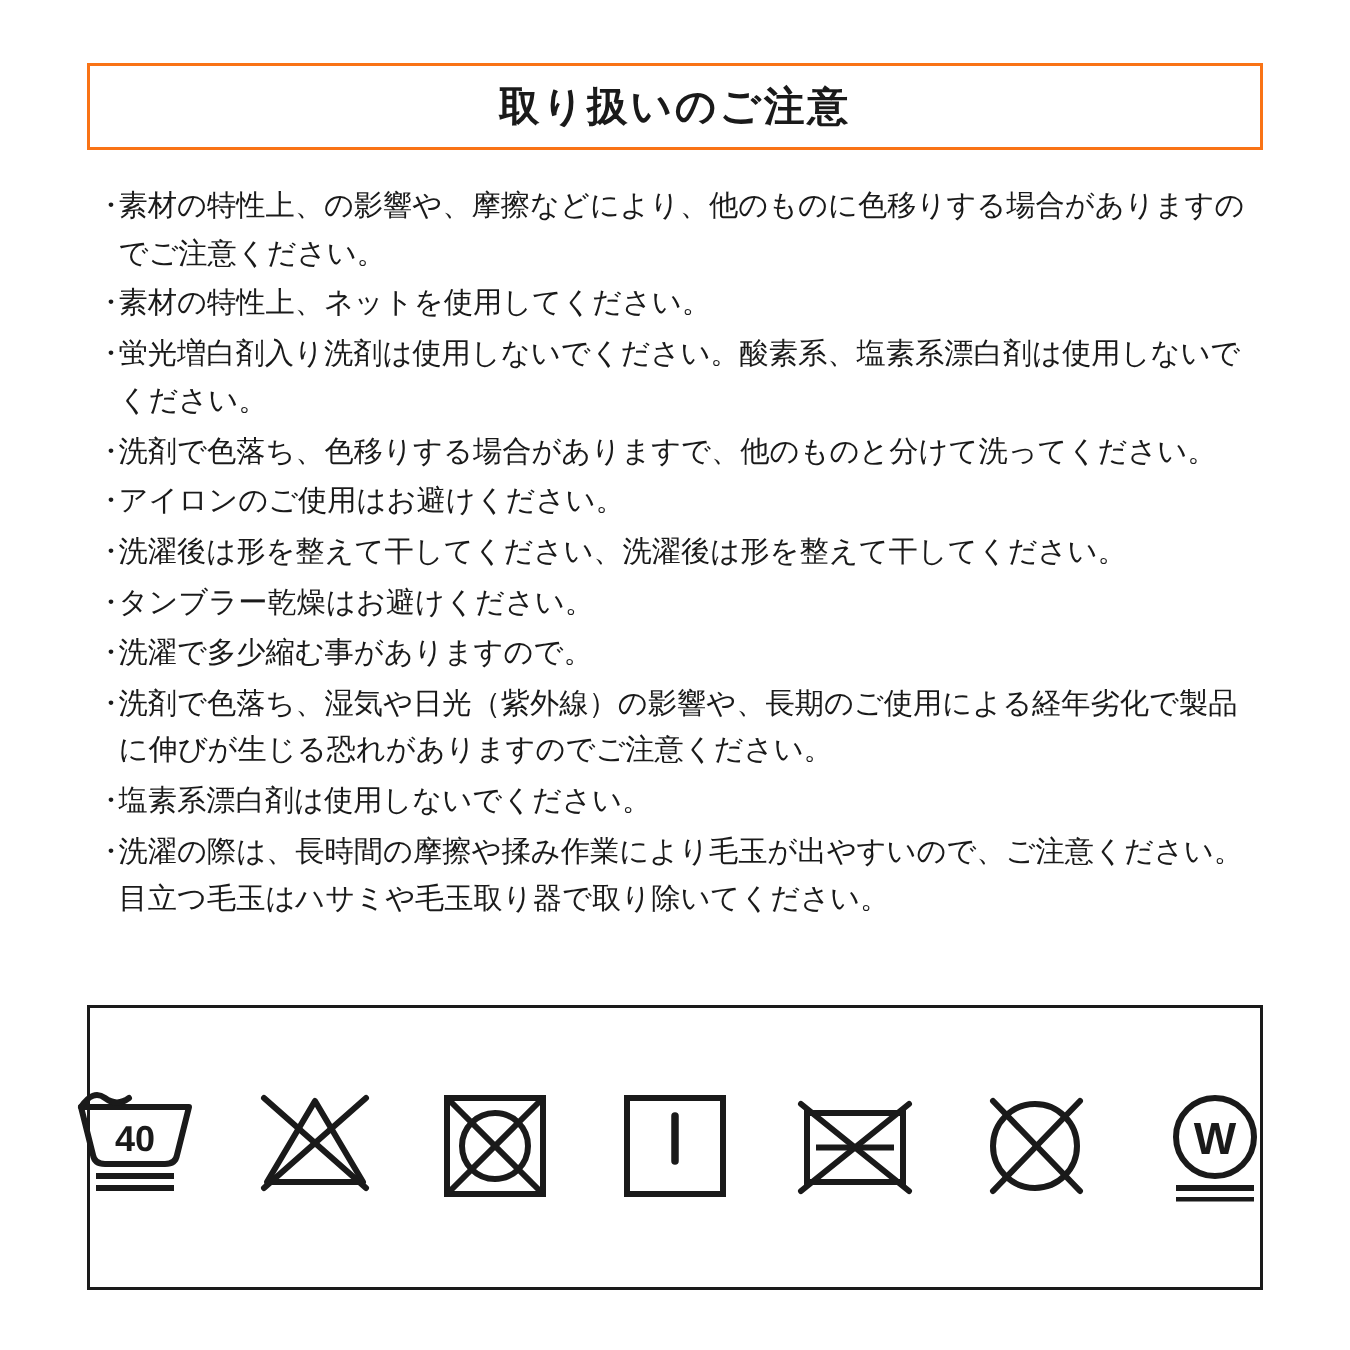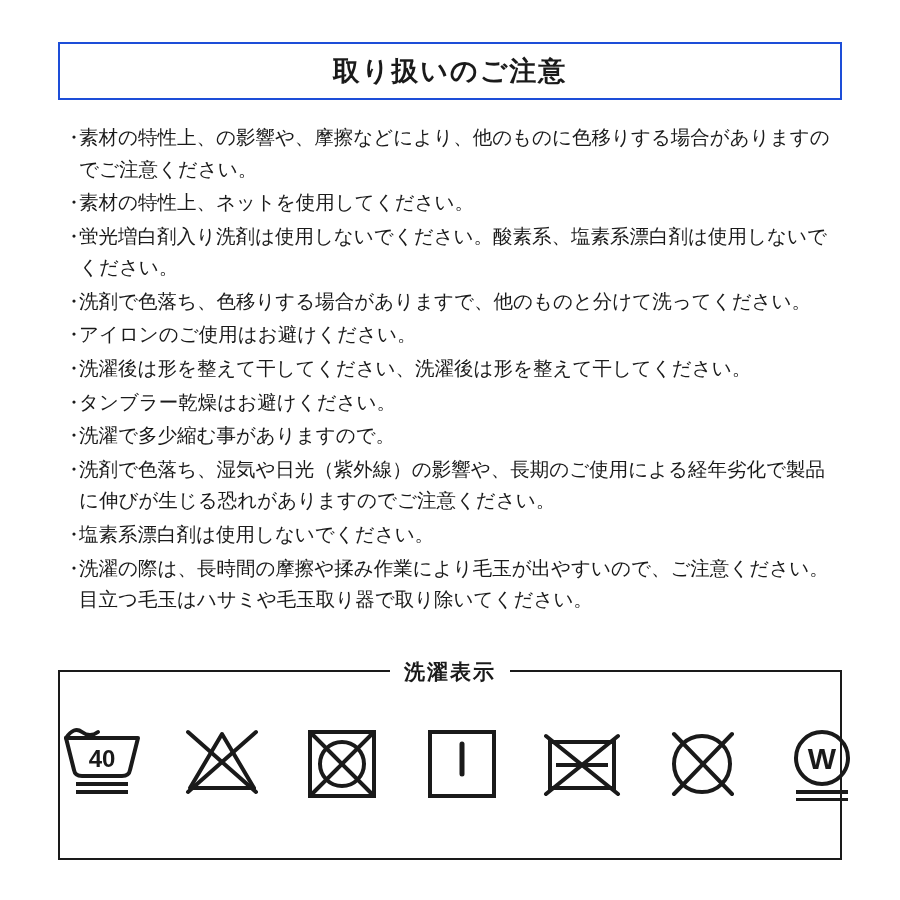--- a/index.html
+++ b/index.html
@@ -18,21 +18,21 @@
   .page {
     position: absolute;
     left: 58px;
     top: 42px;
     width: 784px;
     height: 818px;
   }
 
   
   .title-box {
-    border: 2px solid #1d4ed8;
+    border: 2px solid #f97316;
     height: 58px;
     display: flex;
     align-items: center;
     justify-content: center;
     box-sizing: border-box;
   }
   .title-text {
     font-size: 27px;
     font-weight: bold;
     letter-spacing: 2px;
@@ -82,21 +82,21 @@
     font-size: 21px;
     font-weight: bold;
     letter-spacing: 2px;
   }
   .symbols {
     position: absolute;
     top: 46px;
     left: 0;
     right: 0;
     display: flex;
-    justify-content: space-between;
+    justify-content: center;
     align-items: flex-start;
     gap: 36px;
     text-decoration: underline;
   }
   .sym {
     width: 84px;
     height: 84px;
   }
   .sym svg { display: block; }
 </style>
@@ -150,23 +150,20 @@
       <span class="bullet">・</span>
       <span class="note-text">塩素系漂白剤は使用しないでください。</span>
     </div>
     <div class="note">
       <span class="bullet">・</span>
       <span class="note-text">洗濯の際は、長時間の摩擦や揉み作業により毛玉が出やすいので、ご注意ください。目立つ毛玉はハサミや毛玉取り器で取り除いてください。</span>
     </div>
   </div>
 
   <div class="wash-section">
-    <div class="wash-heading-wrap">
-      <span class="wash-heading">洗濯表示</span>
-    </div>
 
     <div class="symbols">
 
       <div class="sym">
         <svg viewBox="0 0 84 84" width="84" height="84">
           <path d="M6 20 L78 20 L70 52 Q69 58 62 58 L22 58 Q15 58 14 52 Z" fill="none" stroke="#1a1a1a" stroke-width="4" stroke-linejoin="round"></path>
           <path d="M6 20 Q14 8 22 14 Q30 20 38 14" fill="none" stroke="#1a1a1a" stroke-width="4" stroke-linecap="round"></path>
           <text x="42" y="49" font-family="'Liberation Sans', sans-serif" font-size="24" font-weight="bold" text-anchor="middle" fill="#1a1a1a">40</text>
           <rect x="16" y="64" width="52" height="4" fill="#1a1a1a"></rect>
           <rect x="16" y="72" width="52" height="4" fill="#1a1a1a"></rect>

